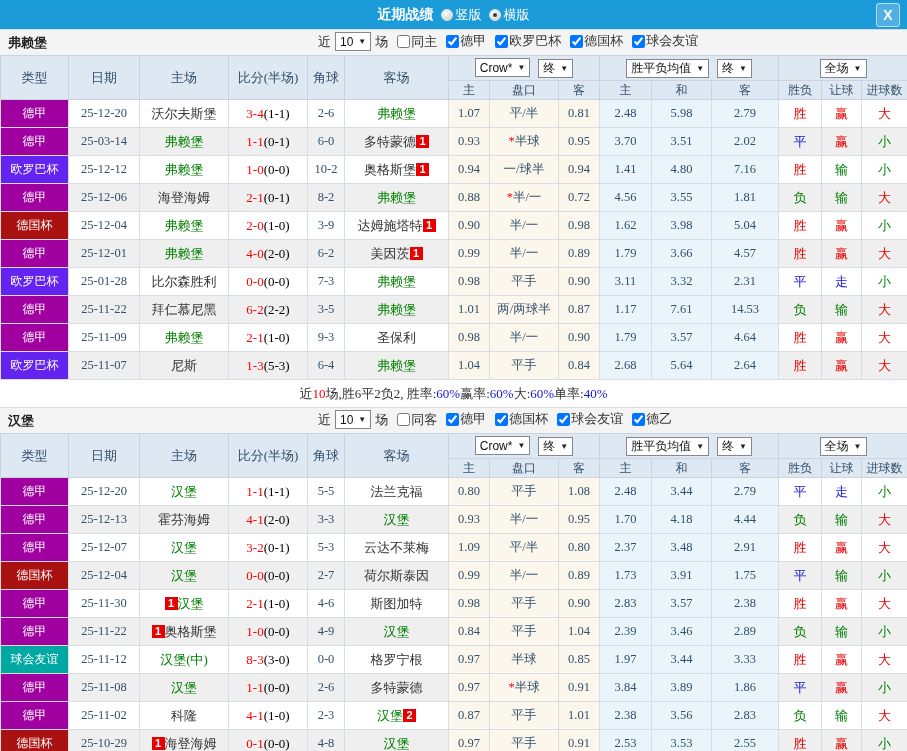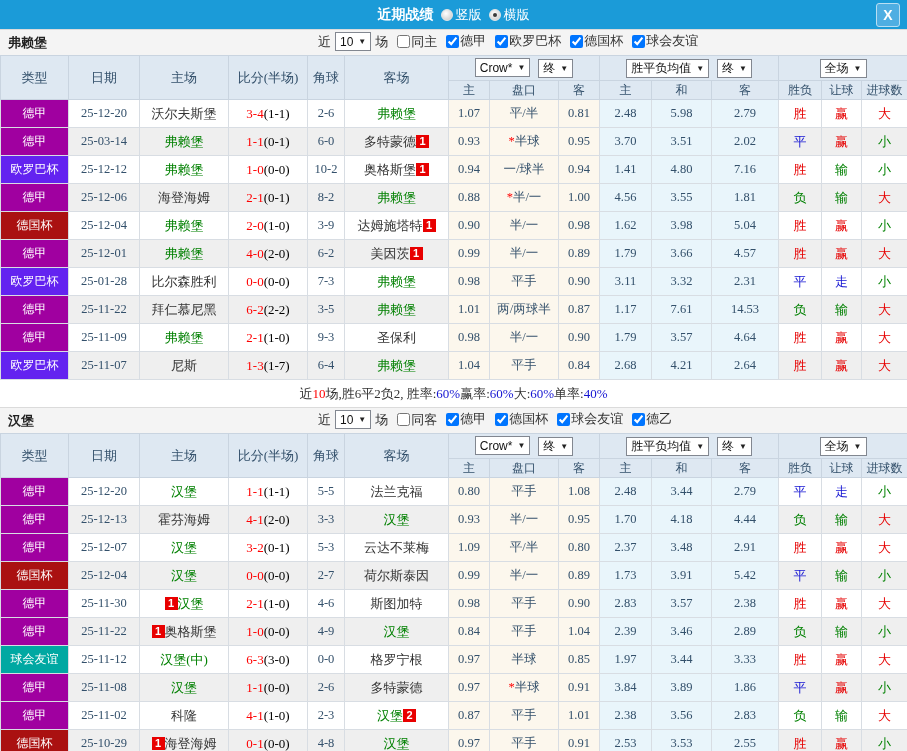--- a/index.html
+++ b/index.html
@@ -227,21 +227,21 @@
             </tr>
             <tr>
               <td class="c-type" style="background: rgb(160, 0, 160);">德甲</td>
               <td class="c-date">25-12-06</td>
               <td class="c-team"><span>海登海姆</span></td>
               <td class="c-score"><span class="score-main">2-1</span><span class="score-half">(0-1)</span></td>
               <td class="c-corner">8-2</td>
               <td class="c-team"><span class="team-green">弗赖堡</span></td>
               <td class="c-crow">0.88</td>
               <td class="c-crow"><span class="star">*</span><span>半/一</span></td>
-              <td class="c-crow">1.00</td>
+              <td class="c-crow">0.72</td>
               <td class="c-avg">4.56</td>
               <td class="c-avg">3.55</td>
               <td class="c-avg">1.81</td>
               <td class="c-res" style="color: rgb(0, 128, 0);">负</td>
               <td class="c-res" style="color: rgb(0, 128, 0);">输</td>
               <td class="c-res" style="color: rgb(230, 0, 0);">大</td>
             </tr>
             <tr>
               <td class="c-type" style="background: rgb(170, 17, 17);">德国杯</td>
               <td class="c-date">25-12-04</td>
@@ -324,28 +324,28 @@
               <td class="c-avg">3.57</td>
               <td class="c-avg">4.64</td>
               <td class="c-res" style="color: rgb(230, 0, 0);">胜</td>
               <td class="c-res" style="color: rgb(230, 0, 0);">赢</td>
               <td class="c-res" style="color: rgb(230, 0, 0);">大</td>
             </tr>
             <tr>
               <td class="c-type" style="background: rgb(99, 35, 240);">欧罗巴杯</td>
               <td class="c-date">25-11-07</td>
               <td class="c-team"><span>尼斯</span></td>
-              <td class="c-score"><span class="score-main">1-3</span><span class="score-half">(1-7)</span></td>
+              <td class="c-score"><span class="score-main">1-3</span><span class="score-half">(5-3)</span></td>
               <td class="c-corner">6-4</td>
               <td class="c-team"><span class="team-green">弗赖堡</span></td>
               <td class="c-crow">1.04</td>
               <td class="c-crow"><span>平手</span></td>
               <td class="c-crow">0.84</td>
               <td class="c-avg">2.68</td>
-              <td class="c-avg">4.21</td>
+              <td class="c-avg">5.64</td>
               <td class="c-avg">2.64</td>
               <td class="c-res" style="color: rgb(230, 0, 0);">胜</td>
               <td class="c-res" style="color: rgb(230, 0, 0);">赢</td>
               <td class="c-res" style="color: rgb(230, 0, 0);">大</td>
             </tr>
           </tbody>
       </table>
       <div class="summary">
           <span class="sum-dark">近</span>
           <span class="sum-red">10</span>
@@ -509,21 +509,21 @@
               <td class="c-date">25-12-04</td>
               <td class="c-team"><span class="team-green">汉堡</span></td>
               <td class="c-score"><span class="score-main">0-0</span><span class="score-half">(0-0)</span></td>
               <td class="c-corner">2-7</td>
               <td class="c-team"><span>荷尔斯泰因</span></td>
               <td class="c-crow">0.99</td>
               <td class="c-crow"><span>半/一</span></td>
               <td class="c-crow">0.89</td>
               <td class="c-avg">1.73</td>
               <td class="c-avg">3.91</td>
-              <td class="c-avg">5.42</td>
+              <td class="c-avg">1.75</td>
               <td class="c-res" style="color: rgb(20, 20, 210);">平</td>
               <td class="c-res" style="color: rgb(0, 128, 0);">输</td>
               <td class="c-res" style="color: rgb(0, 128, 0);">小</td>
             </tr>
             <tr>
               <td class="c-type" style="background: rgb(160, 0, 160);">德甲</td>
               <td class="c-date">25-11-30</td>
               <td class="c-team"><span class="redcard">1</span><span class="team-green">汉堡</span></td>
               <td class="c-score"><span class="score-main">2-1</span><span class="score-half">(1-0)</span></td>
               <td class="c-corner">4-6</td>
@@ -552,21 +552,21 @@
               <td class="c-avg">3.46</td>
               <td class="c-avg">2.89</td>
               <td class="c-res" style="color: rgb(0, 128, 0);">负</td>
               <td class="c-res" style="color: rgb(0, 128, 0);">输</td>
               <td class="c-res" style="color: rgb(0, 128, 0);">小</td>
             </tr>
             <tr>
               <td class="c-type" style="background: rgb(0, 168, 162);">球会友谊</td>
               <td class="c-date">25-11-12</td>
               <td class="c-team"><span class="team-green">汉堡(中)</span></td>
-              <td class="c-score"><span class="score-main">6-3</span><span class="score-half">(3-0)</span></td>
+              <td class="c-score"><span class="score-main">8-3</span><span class="score-half">(3-0)</span></td>
               <td class="c-corner">0-0</td>
               <td class="c-team"><span>格罗宁根</span></td>
               <td class="c-crow">0.97</td>
               <td class="c-crow"><span>半球</span></td>
               <td class="c-crow">0.85</td>
               <td class="c-avg">1.97</td>
               <td class="c-avg">3.44</td>
               <td class="c-avg">3.33</td>
               <td class="c-res" style="color: rgb(230, 0, 0);">胜</td>
               <td class="c-res" style="color: rgb(230, 0, 0);">赢</td>

